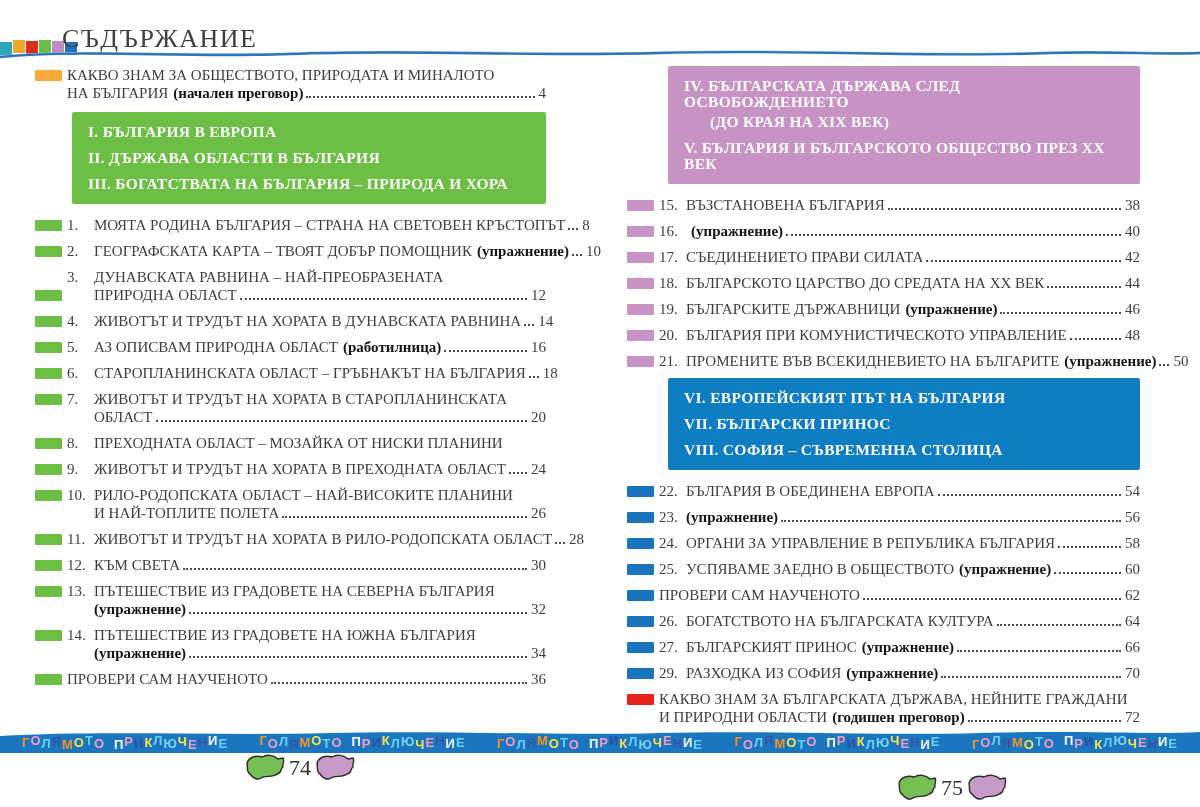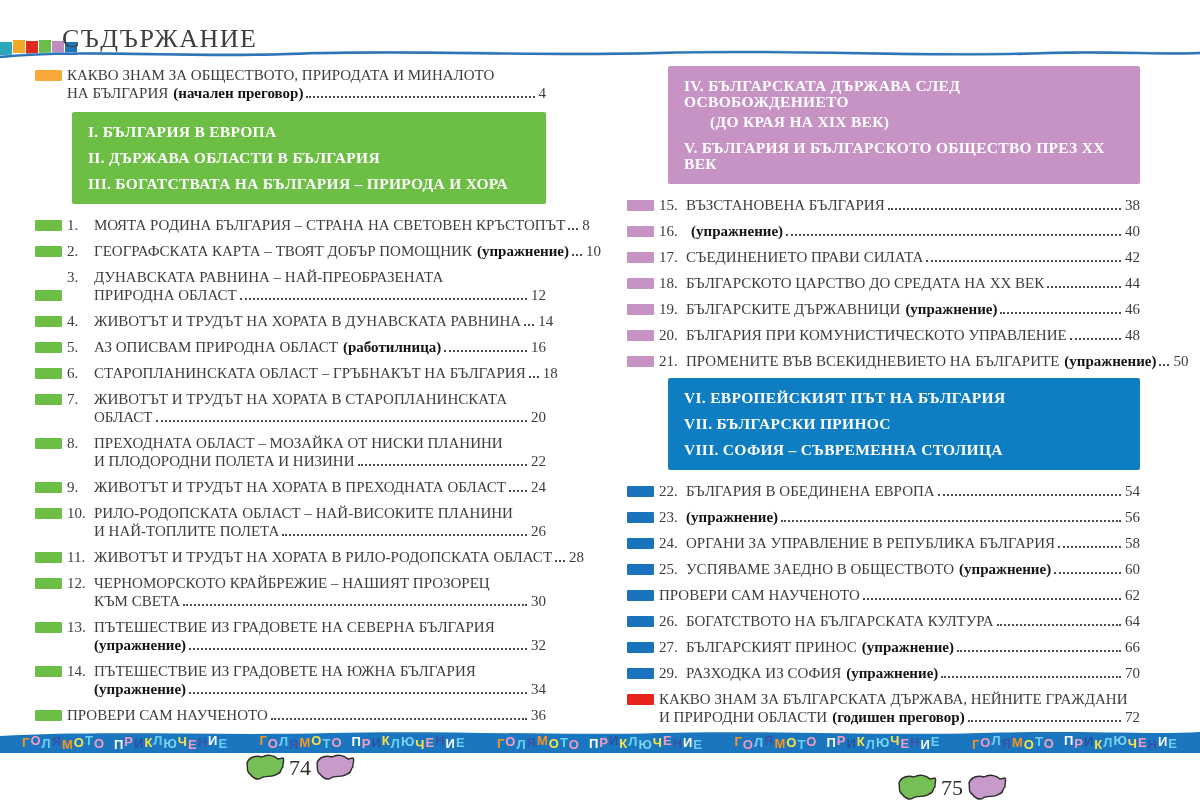--- a/index.html
+++ b/index.html
@@ -178,25 +178,20 @@
         </div>
       </div>
     </div>
     <div class="entry">
       <span class="marker" style="background: rgb(108, 190, 68);"></span>
       <span class="num">8.</span>
       <div class="ebody">
         <div class="line">
           <span class="t">ПРЕХОДНАТА ОБЛАСТ – МОЗАЙКА ОТ НИСКИ ПЛАНИНИ</span>
         </div>
-        <div class="line">
-          <span class="t">И ПЛОДОРОДНИ ПОЛЕТА И НИЗИНИ</span>
-          <span class="dots"></span>
-          <span class="pg">22</span>
-        </div>
       </div>
     </div>
     <div class="entry">
       <span class="marker" style="background: rgb(108, 190, 68);"></span>
       <span class="num">9.</span>
       <div class="ebody">
         <div class="line">
           <span class="t">ЖИВОТЪТ И ТРУДЪТ НА ХОРАТА В ПРЕХОДНАТА ОБЛАСТ</span>
           <span class="dots"></span>
           <span class="pg">24</span>
@@ -225,23 +220,20 @@
           <span class="t">ЖИВОТЪТ И ТРУДЪТ НА ХОРАТА В РИЛО-РОДОПСКАТА ОБЛАСТ</span>
           <span class="dots"></span>
           <span class="pg">28</span>
         </div>
       </div>
     </div>
     <div class="entry">
       <span class="marker" style="background: rgb(108, 190, 68);"></span>
       <span class="num">12.</span>
       <div class="ebody">
-        <div class="line">
-          <span class="t">ЧЕРНОМОРСКОТО КРАЙБРЕЖИЕ – НАШИЯТ ПРОЗОРЕЦ</span>
-        </div>
         <div class="line">
           <span class="t">КЪМ СВЕТА</span>
           <span class="dots"></span>
           <span class="pg">30</span>
         </div>
       </div>
     </div>
     <div class="entry">
       <span class="marker" style="background: rgb(108, 190, 68);"></span>
       <span class="num">13.</span>

